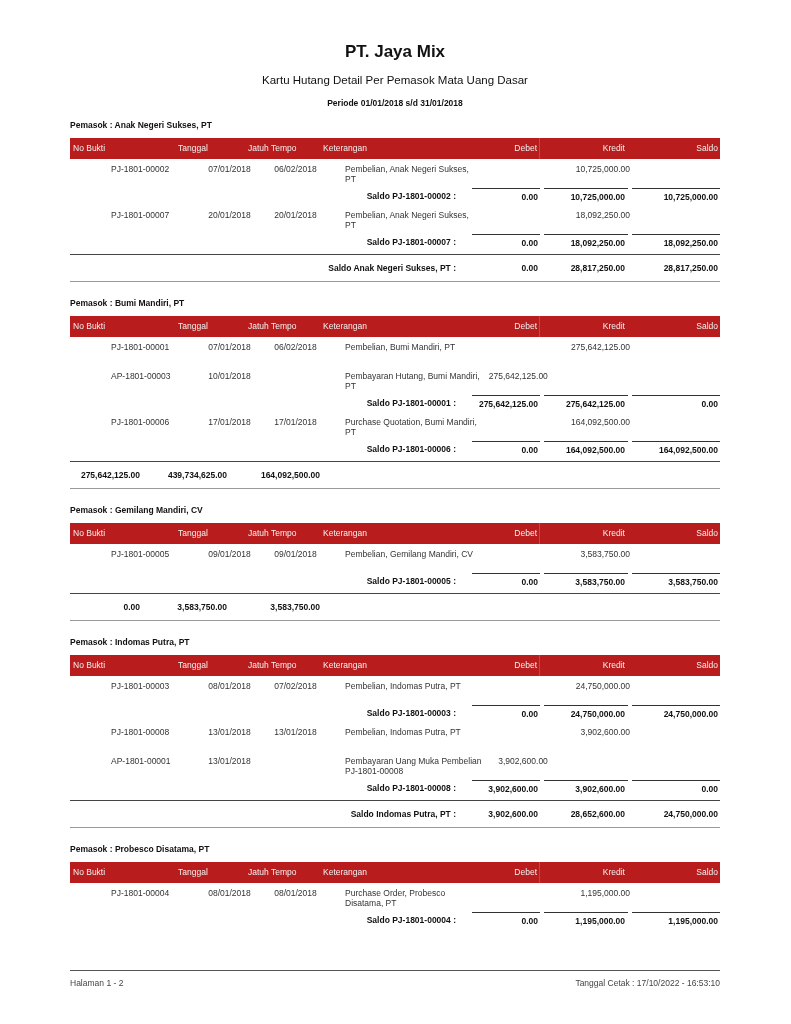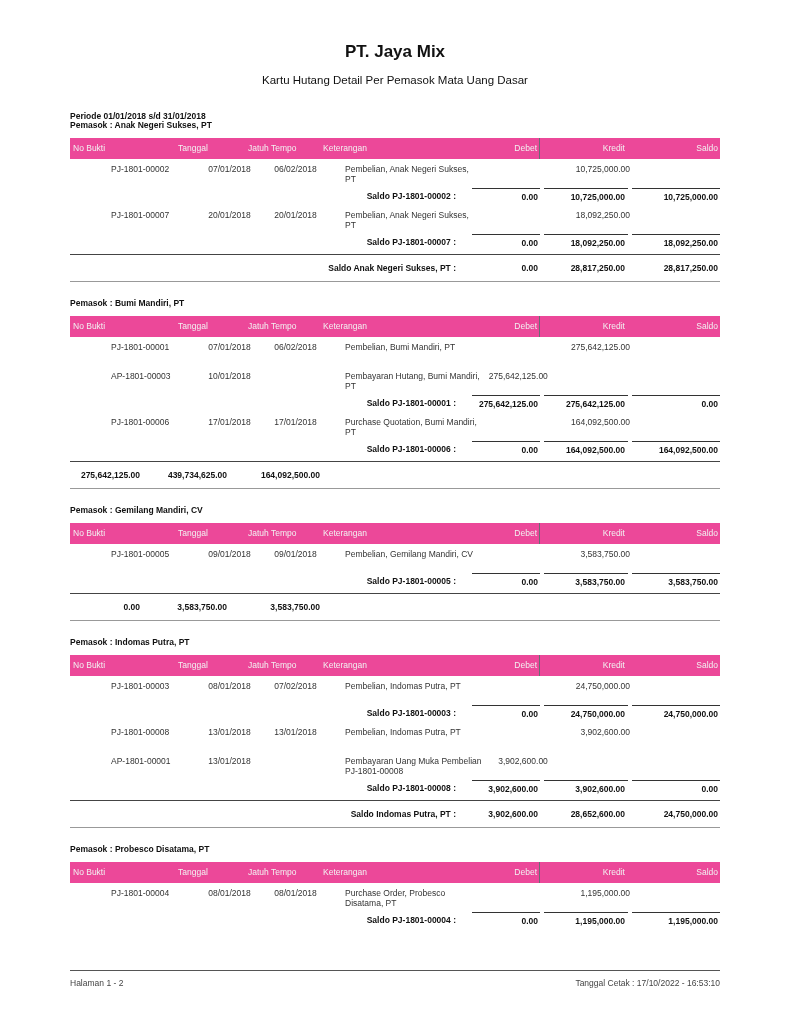--- a/index.html
+++ b/index.html
@@ -3,26 +3,26 @@
 <meta charset="utf-8">
 <style>
   html, body { margin:0; padding:0; background:#ffffff; }
   body { width:791px; height:1024px; position:relative; overflow:hidden;
          font-family:"Liberation Sans", sans-serif; color:#222; }
   .page { position:absolute; left:70px; top:0; width:650px; }
   .title { position:absolute; left:0; width:650px; top:42px; text-align:center;
            font-size:17px; font-weight:bold; color:#111; }
   .subtitle { position:absolute; left:0; width:650px; top:74px; text-align:center;
               font-size:11.5px; font-weight:normal; color:#111; }
-  .period { position:absolute; left:0; width:650px; top:111px; 
+  .period { position:absolute; left:0; width:650px; top:98px; text-align:center;
             font-size:8.5px; font-weight:bold; color:#111; }
   .content { position:absolute; left:0; top:118px; width:650px; }
   .supplier { margin-bottom:14px; }
   .sup-label { font-size:8.5px; font-weight:bold; color:#111; height:14px; line-height:14px; margin-bottom:6px; }
-  .hdr { display:flex; background:#ec4899; color:#f2f2f2; height:21px; line-height:21px; font-size:8.5px; }
+  .hdr { display:flex; background:#b91c1c; color:#f2f2f2; height:21px; line-height:21px; font-size:8.5px; }
   .c1 { width:108px; padding-left:3px; box-sizing:border-box; }
   .c2 { width:70px; }
   .c3 { width:75px; }
   .c4 { width:145px; }
   .c5 { width:72px; text-align:right; box-sizing:border-box; padding-right:2px; }
   .c6 { width:88px; text-align:right; box-sizing:border-box; padding-right:3px; }
   .c7 { width:92px; text-align:right; box-sizing:border-box; padding-right:2px; }
   .hdr .c5 { border-right:1px solid #6a6c74; }
   .row { display:flex; font-size:8.5px; color:#333; padding-top:5px;margin-left:36px; }
   .row .c1 { padding-left:5px; }

